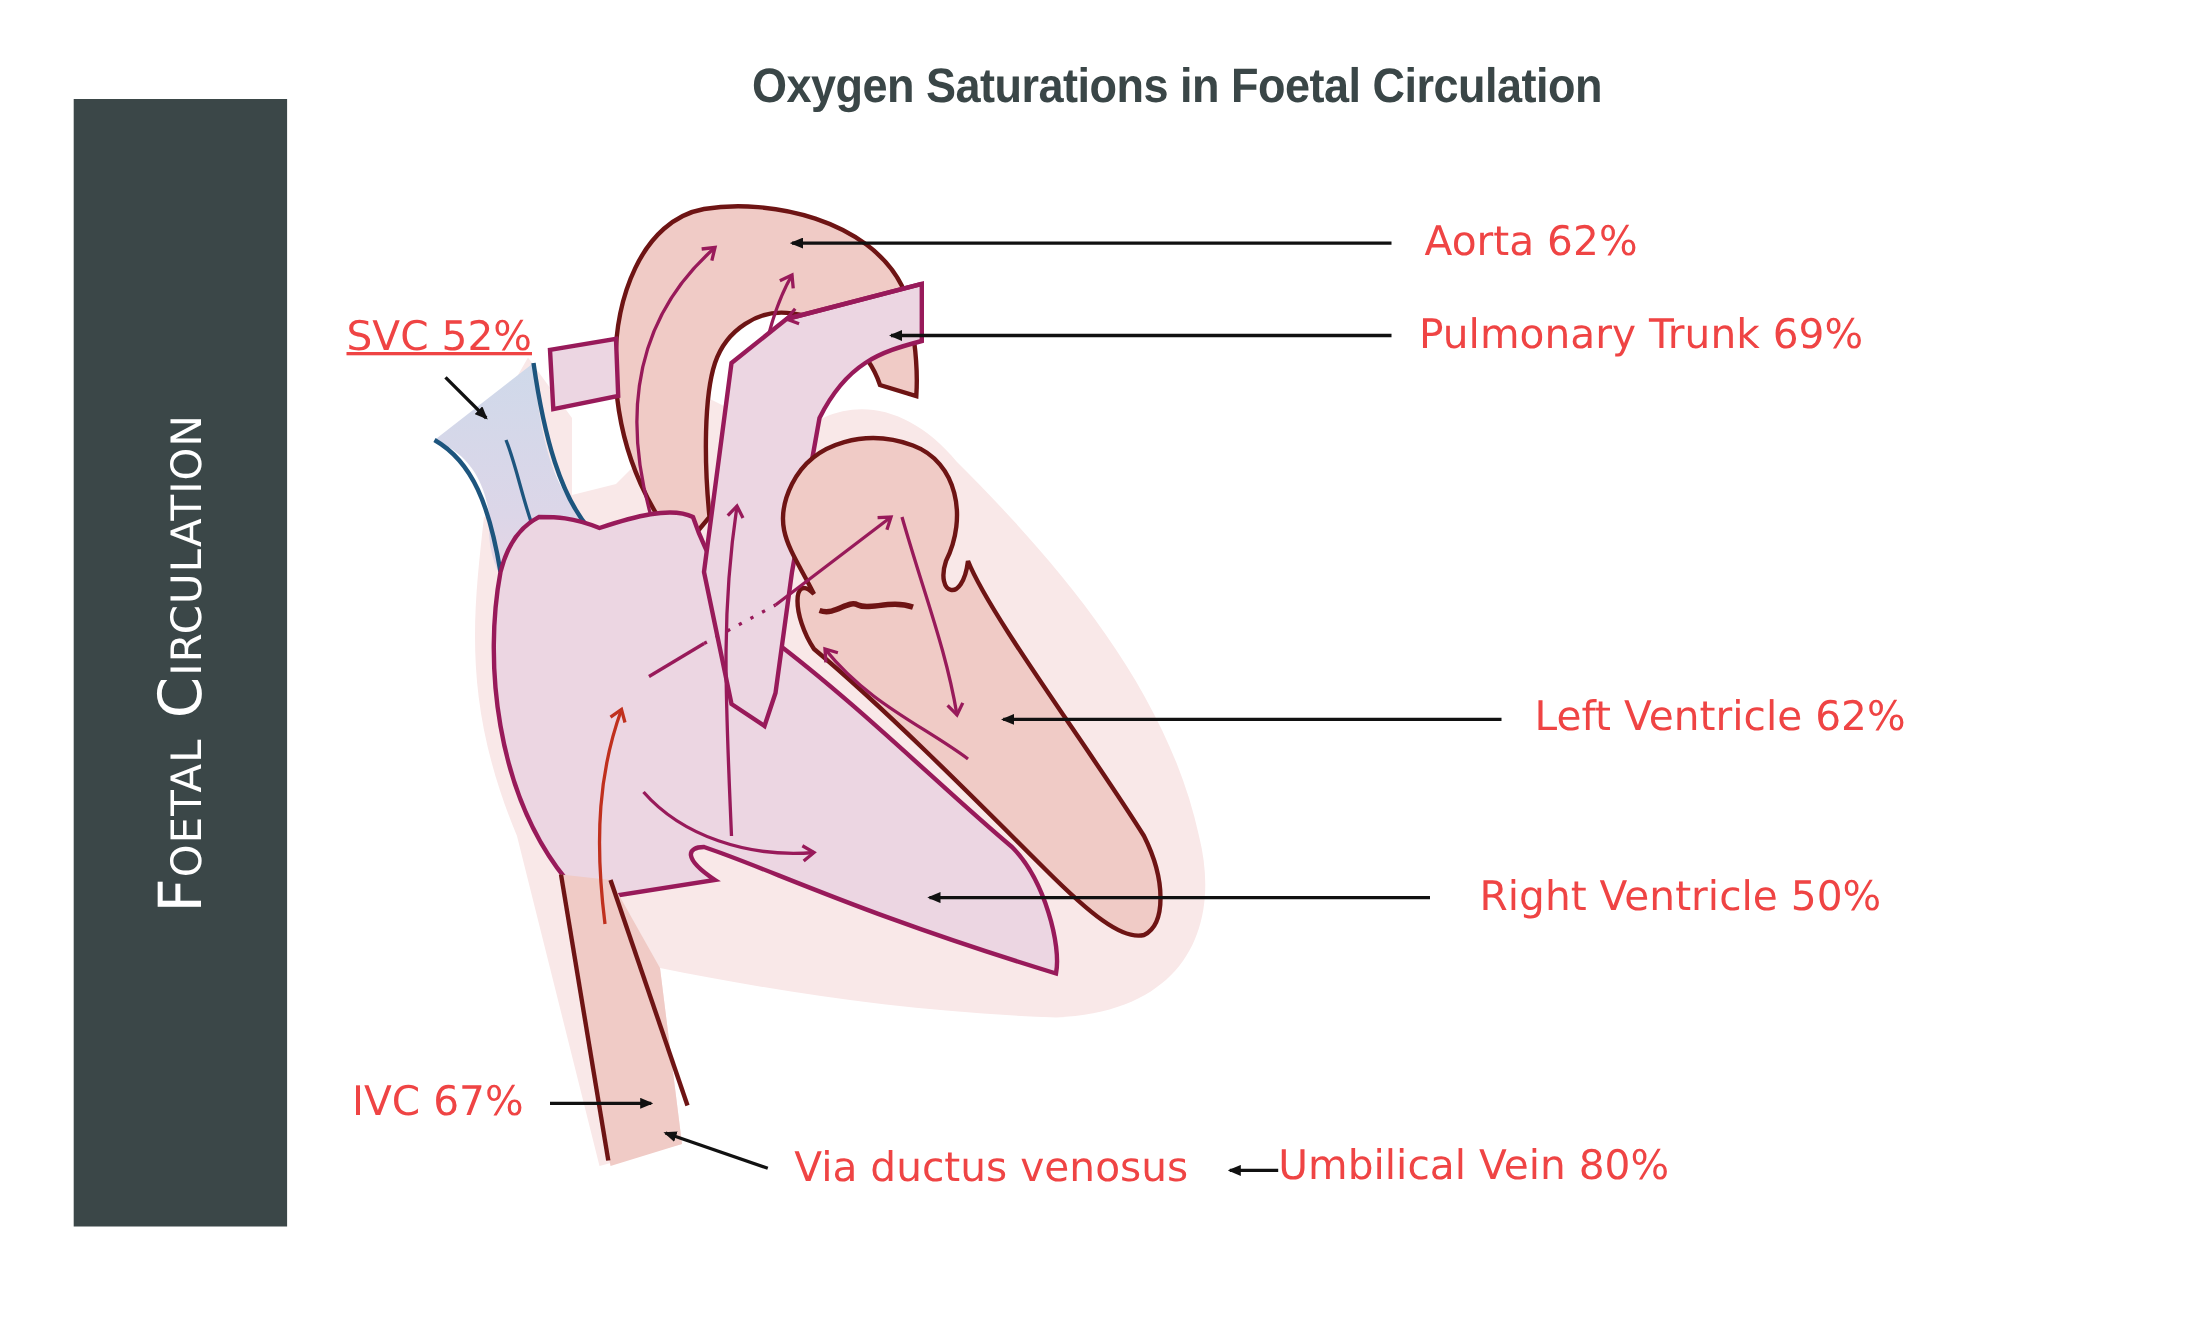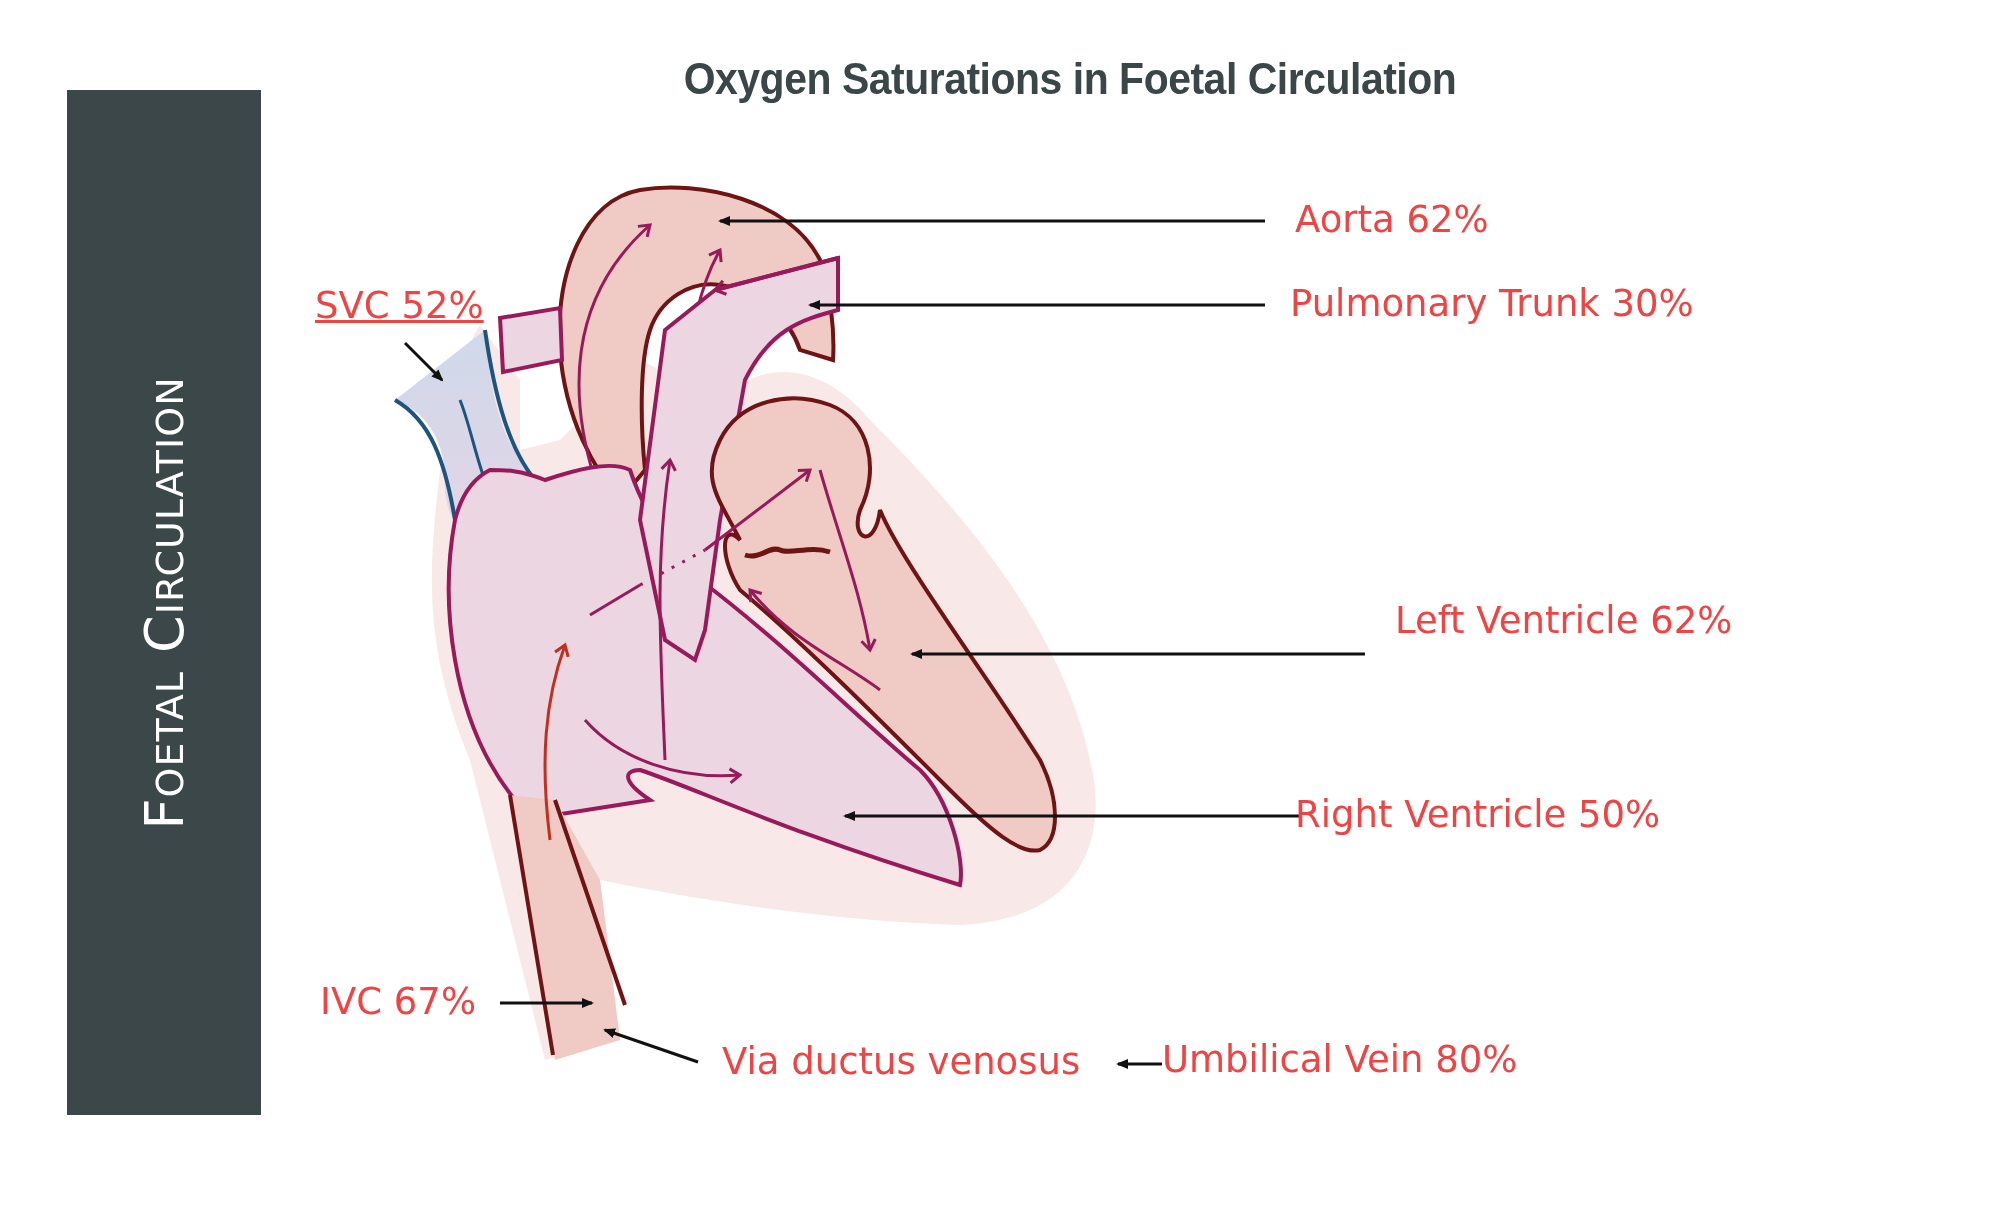--- a/index.html
+++ b/index.html
@@ -105,19 +105,19 @@
     <line x1="405" y1="343" x2="442" y2="380" stroke="#111" stroke-width="3" marker-end="url(#arrowBlack)"></line>
     <line x1="1365" y1="654" x2="912" y2="654" stroke="#111" stroke-width="3" marker-end="url(#arrowBlack)"></line>
     <line x1="1300" y1="816" x2="845" y2="816" stroke="#111" stroke-width="3" marker-end="url(#arrowBlack)"></line>
     <line x1="500" y1="1003" x2="592" y2="1003" stroke="#111" stroke-width="3" marker-end="url(#arrowBlack)"></line>
     <line x1="698" y1="1062" x2="605" y2="1030" stroke="#111" stroke-width="3" marker-end="url(#arrowBlack)"></line>
     <line x1="1162" y1="1064" x2="1118" y2="1064" stroke="#111" stroke-width="3" marker-end="url(#arrowBlack)"></line>
   </g>
 </svg>
 
 <div class="label" style="left:1295px; top:198px;">Aorta 62%</div>
-<div class="label" style="left:1290px; top:282px;">Pulmonary Trunk 30%</div>
+<div class="label" style="left:1290px; top:282px;">Pulmonary Trunk 69%</div>
 <div class="label" style="left:315px; top:284px;text-decoration:underline;">SVC 52%</div>
-<div class="label" style="left:1395px; top:599px;">Left Ventricle 62%</div>
-<div class="label" style="left:1295px; top:793px;text-align:center;">Right Ventricle 50%</div>
+<div class="label" style="left:1395px; top:630px;">Left Ventricle 62%</div>
+<div class="label" style="left:1345px; top:793px;text-align:center;">Right Ventricle 50%</div>
 <div class="label" style="left:320px; top:980px;text-align:center;">IVC 67%</div>
 <div class="label" style="left:722px; top:1040px;">Via ductus venosus</div>
 <div class="label" style="left:1162px; top:1038px;">Umbilical Vein 80%</div>
 
 </body></html>

